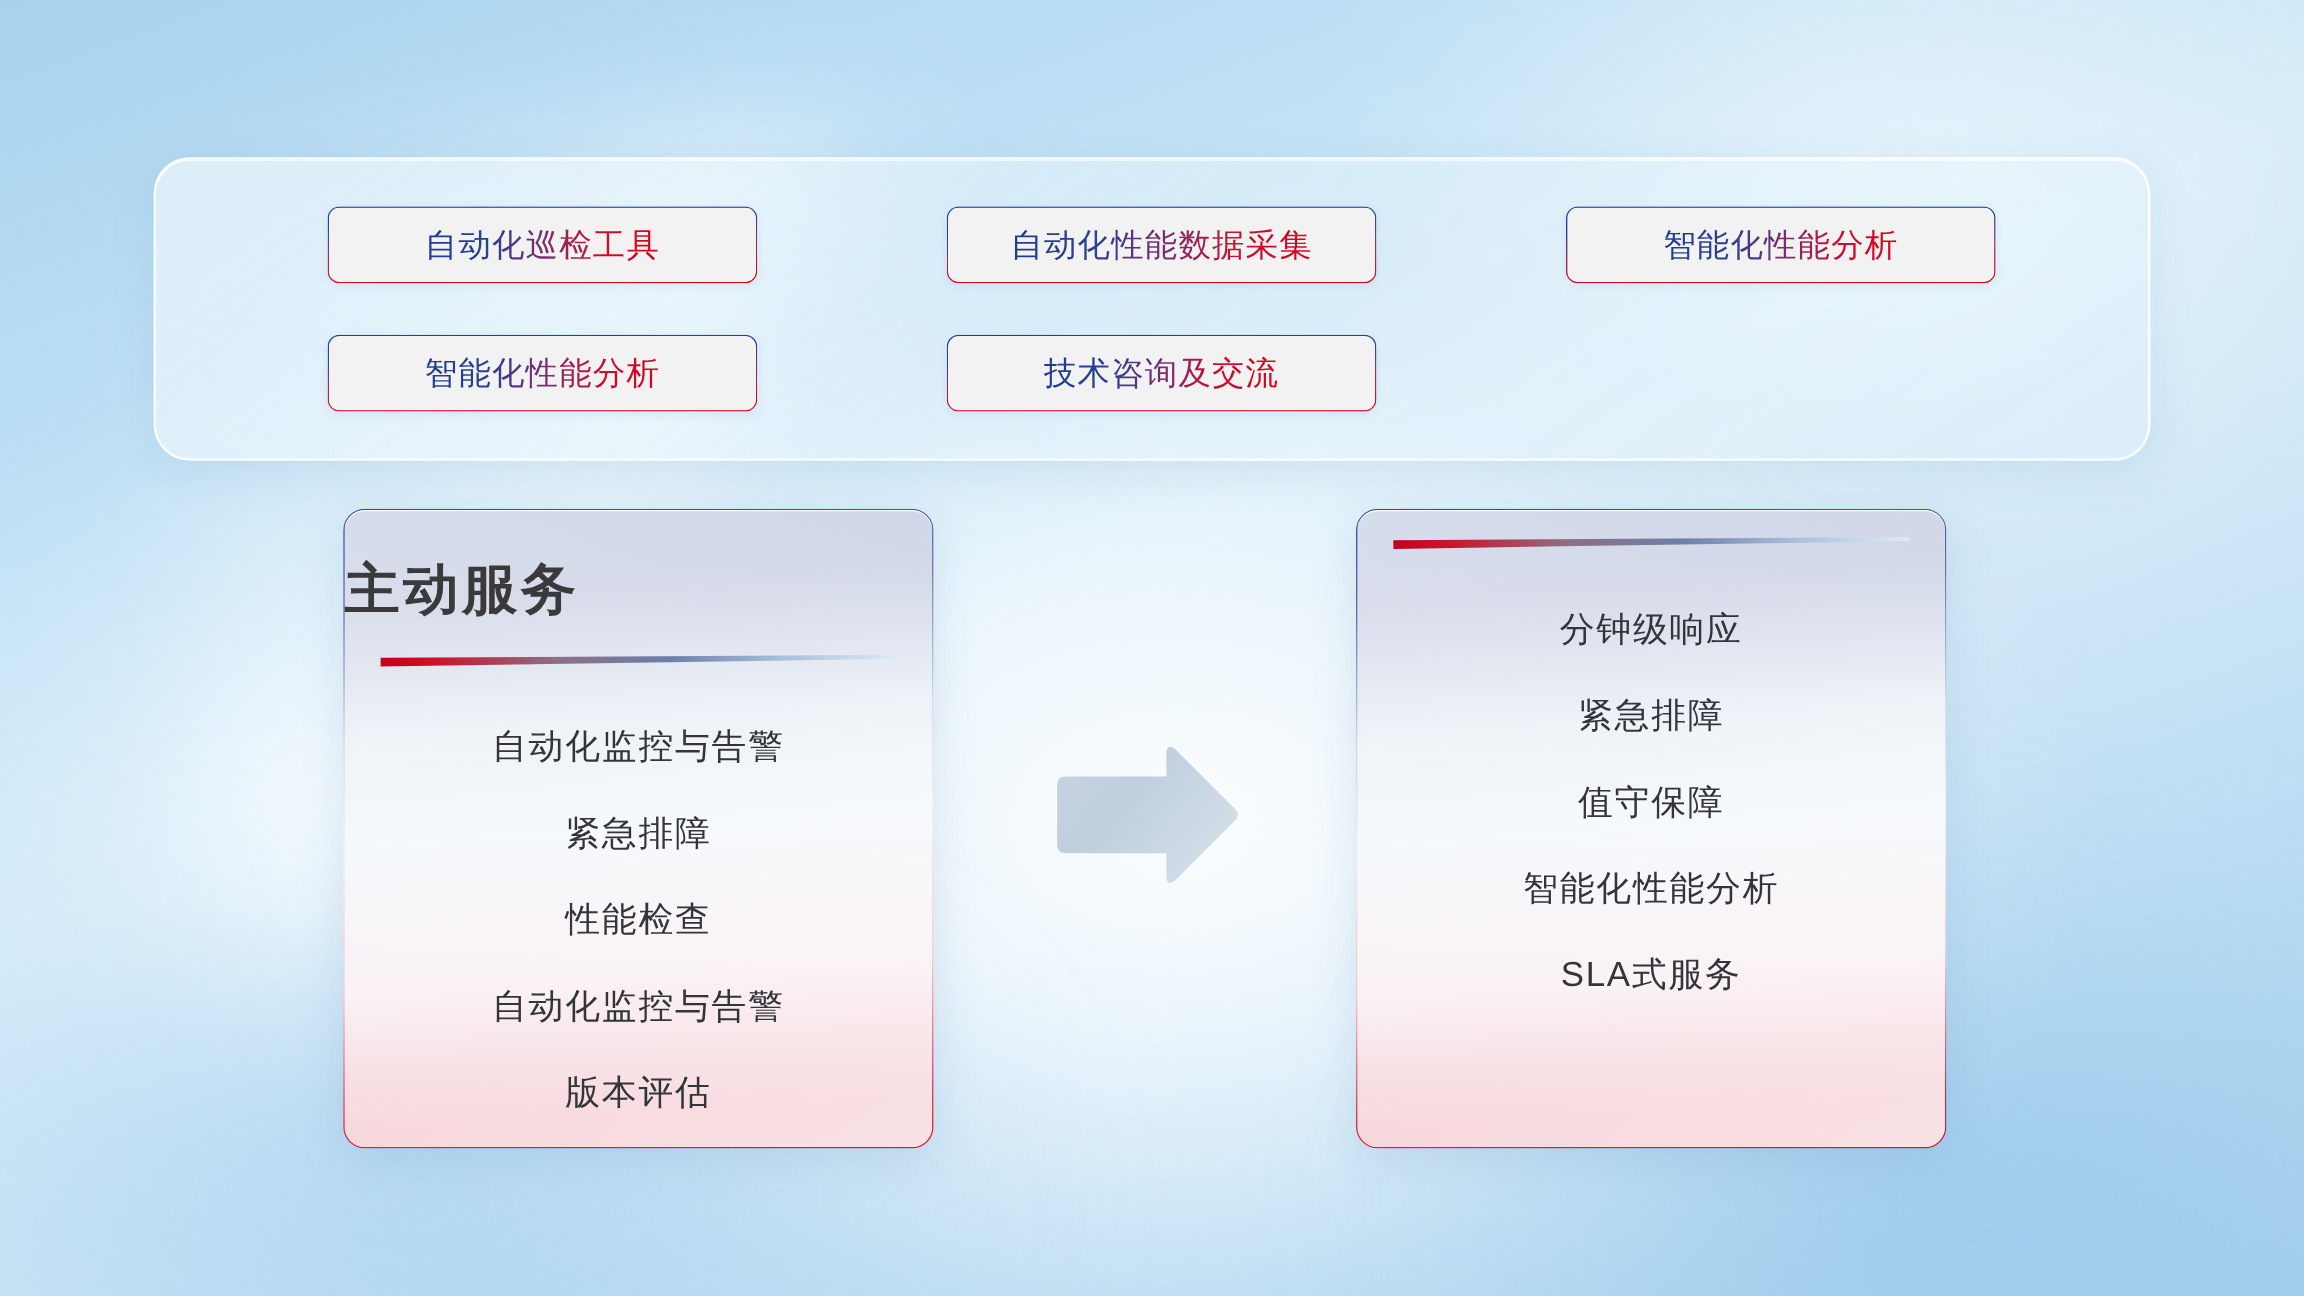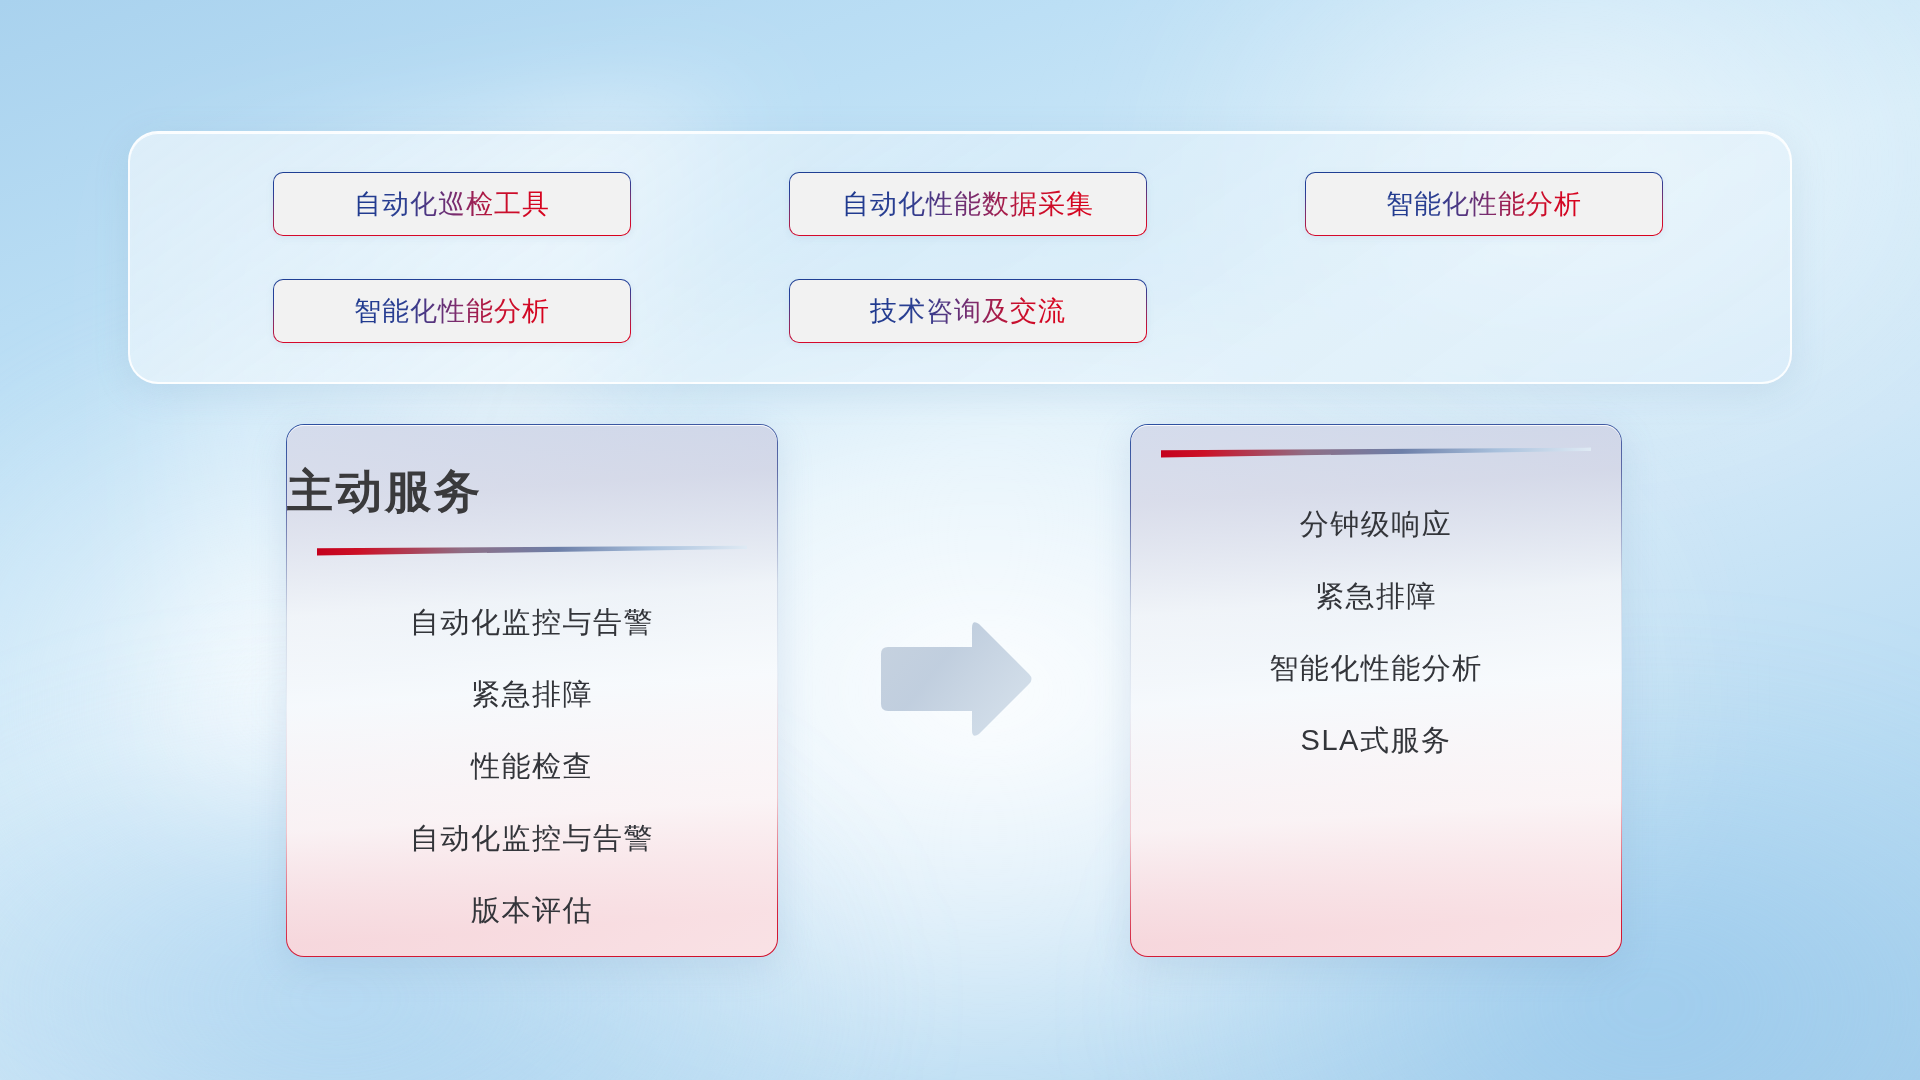--- a/index.html
+++ b/index.html
@@ -256,16 +256,17 @@
           <stop offset="100%" stop-color="#dfeaf4"></stop>
         </linearGradient>
       </defs>
       <path d="M0,3.2 L430,0.6 L430,4.0 L0,10.4 Z" fill="url(#divR)"></path>
     </svg>
   </div>
 
   <div class="svc-list">
     <div class="svc-item">分钟级响应</div>
     <div class="svc-item">紧急排障</div>
+    <div class="svc-item">值守保障</div>
     <div class="svc-item">智能化性能分析</div>
     <div class="svc-item">SLA式服务</div>
   </div>
 </section>
 
 </body></html>

